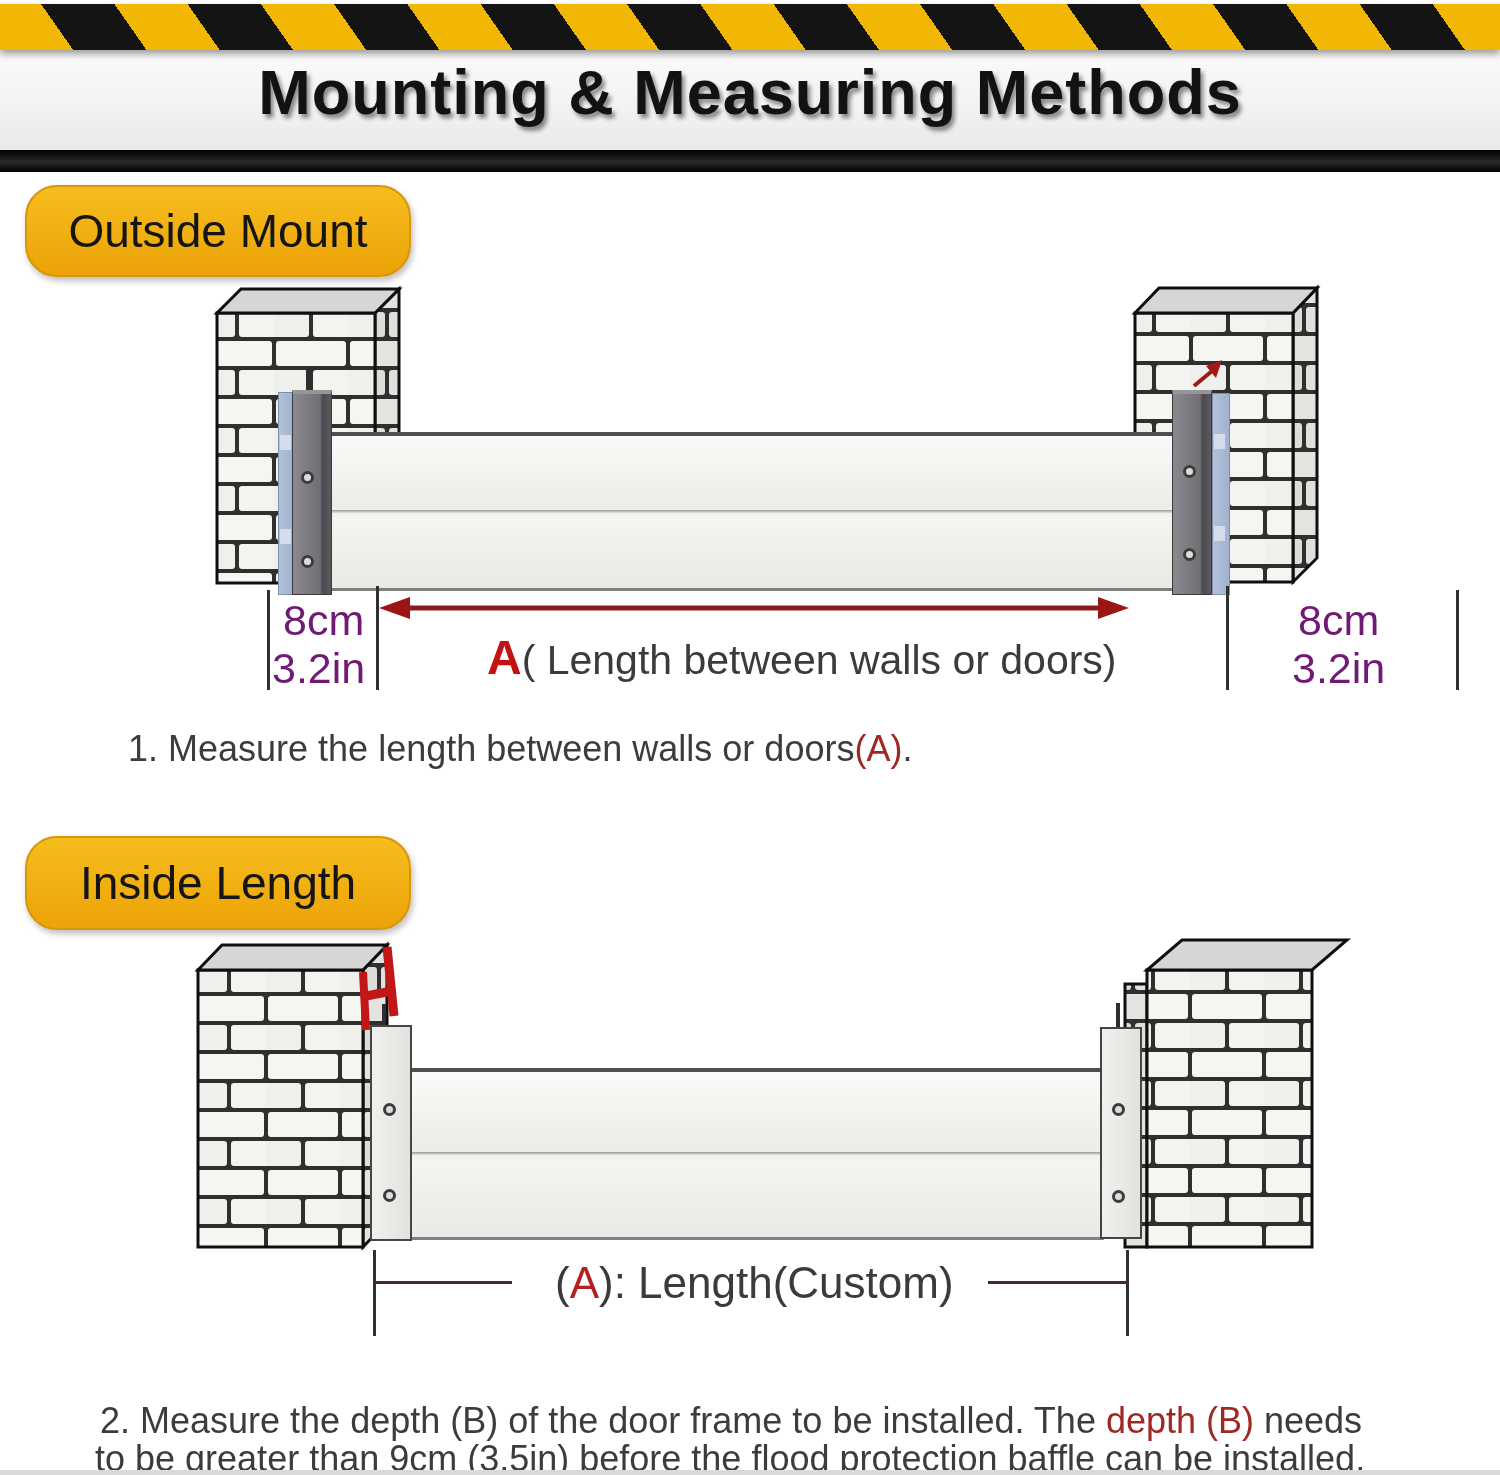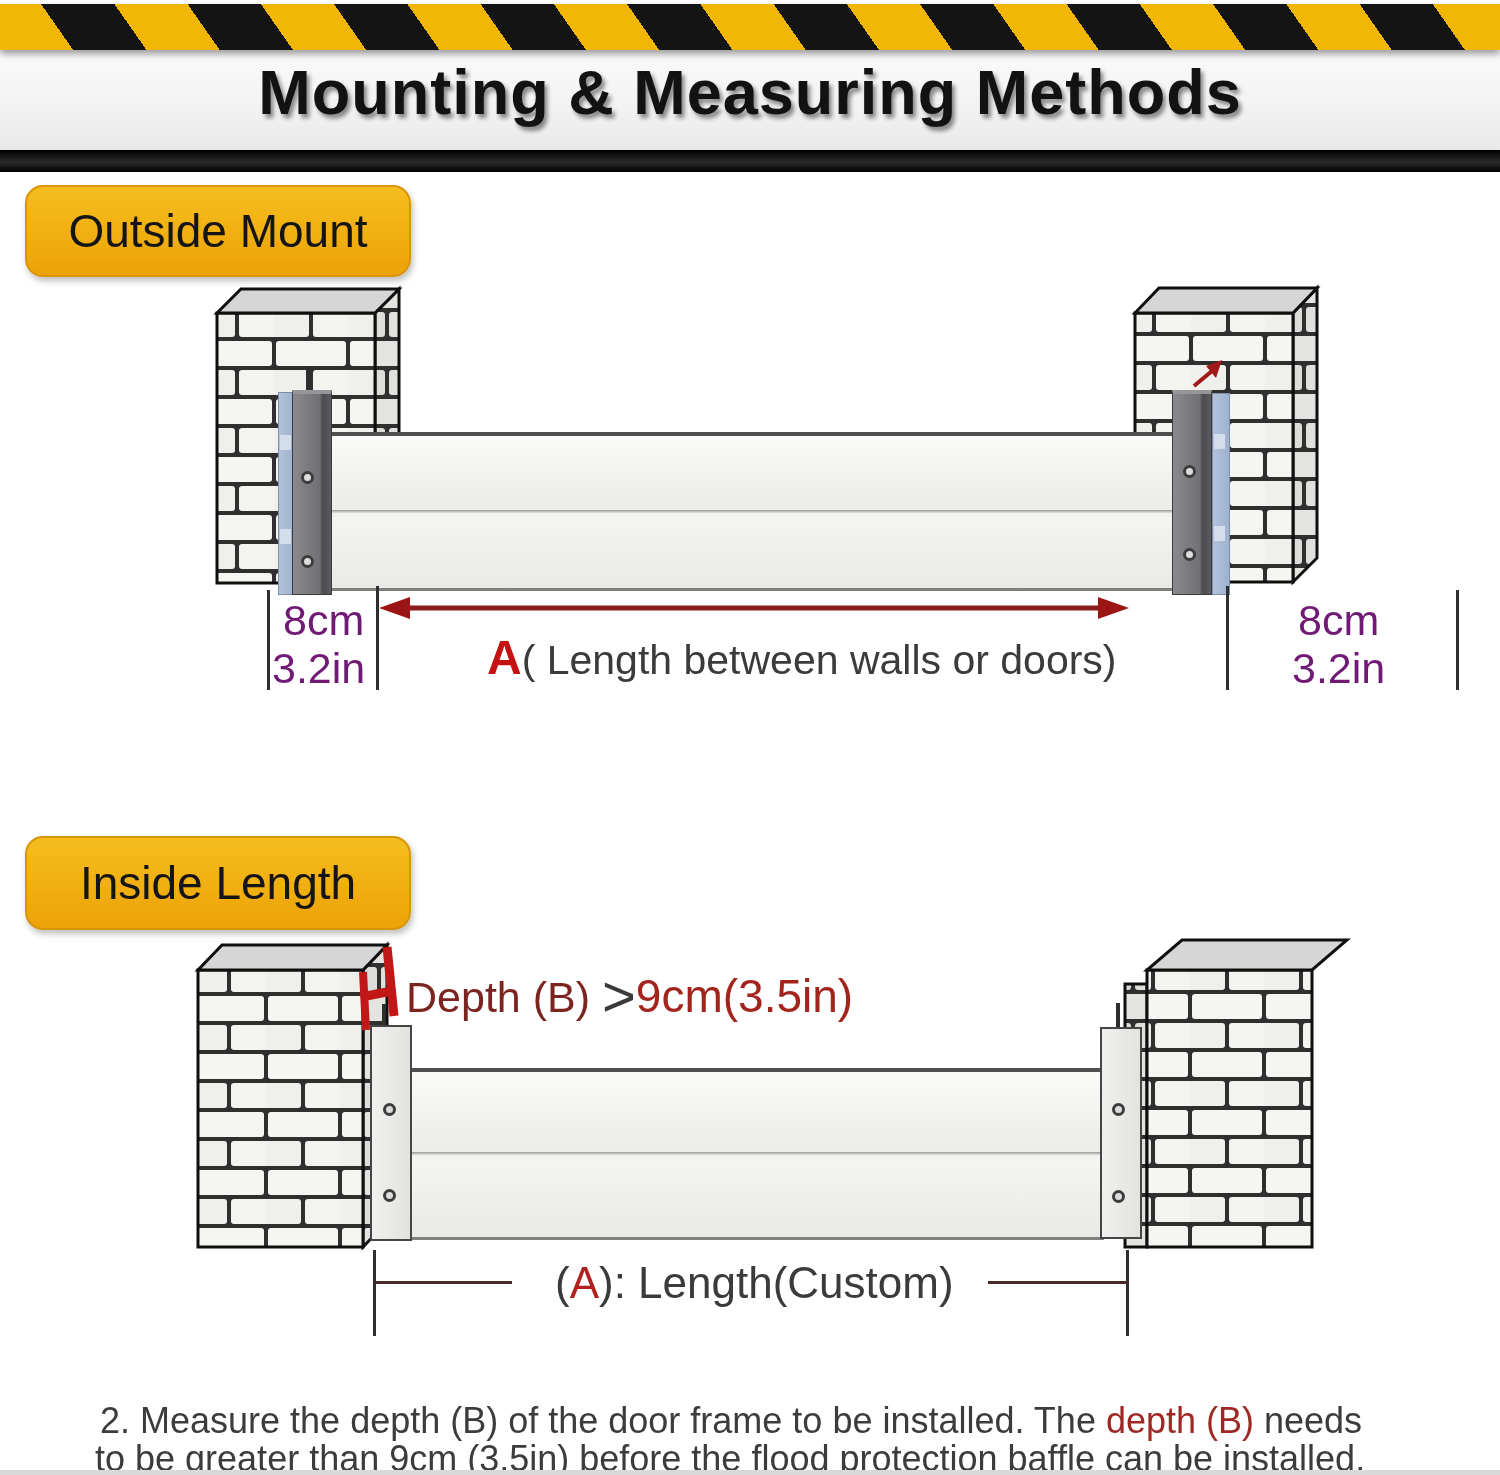--- a/index.html
+++ b/index.html
@@ -12,21 +12,21 @@
   .tape{left:0;top:4px;width:1500px;height:46px;
       background:repeating-linear-gradient(55deg,#f2b705 0 60px,#141414 60px 120px);
       box-shadow:0 4px 7px rgba(0,0,0,.38);}
   .page-title{left:0;top:56px;width:1500px;text-align:center;
       font-size:63px;font-weight:bold;letter-spacing:1px;color:#121212;
       text-shadow:3px 4px 4px rgba(0,0,0,.45);}
   .black-bar{left:0;top:150px;width:1500px;height:22px;
       background:linear-gradient(180deg,#000,#2a2a2a 55%,#000);}
   .bottom-strip{left:0;top:1470px;width:1500px;height:5px;background:#d9d9d9;}
   
-  .ylabel{width:382px;height:88px;border-radius:18px;
+  .ylabel{width:382px;height:88px;border-radius:32px;
       background:linear-gradient(180deg,#f6bd1e,#eca307);
       border:2px solid #d8950a;box-shadow:2px 4px 6px rgba(0,0,0,.25);
       display:flex;align-items:center;justify-content:center;
       font-size:46px;color:#151515;}
   
   .barrier{background:linear-gradient(180deg,#fafaf8,#ecece9 46%,#f4f4f1 54%,#e9e9e6);
       border-top:4px solid #4f4f4f;border-bottom:3px solid #808080;
       border-left:1px solid #b5b5b5;border-right:1px solid #b5b5b5;}
   .seam{position:absolute;left:0;width:100%;height:4px;
       background:linear-gradient(180deg,#9a9a9a,#fdfdfd);}
@@ -143,20 +143,23 @@
   </svg>
 
   <div class="mtext" style="left:283px;top:596px">8cm</div>
   <div class="mtext" style="left:272px;top:644px">3.2in</div>
   <div class="mtext" style="left:1298px;top:596px">8cm</div>
   <div class="mtext" style="left:1292px;top:644px">3.2in</div>
   <div class="mlabel" style="left:487px;top:630px">
     <span class="bigA">A</span><span>( Length between walls or doors)</span>
   </div>
 
+  <div class="step" style="left:128px;top:728px">
+    <span>1. Measure the length between walls or doors</span><span class="red">(A)</span><span>.</span>
+  </div>
 
   <div class="abs ylabel" style="left:25px;top:836px;height:90px">
     <span>Inside Length</span>
   </div>
 
   <svg class="abs" style="left:192px;top:936px" width="200" height="315" viewBox="0 0 200 315">
     <defs>
       <pattern id="pC" patternUnits="userSpaceOnUse" width="74" height="58">
         <rect width="74" height="58" fill="#2f2f2f"></rect>
         <rect x="2" y="2" width="70" height="25" rx="3" fill="#f5f5f2"></rect>
@@ -193,23 +196,20 @@
     <rect x="9" y="50" width="22" height="263" fill="url(#pDs)" stroke="#0f0f0f" stroke-width="3"></rect>
     <rect x="31" y="36" width="165" height="277" fill="url(#pD)" stroke="#0f0f0f" stroke-width="3"></rect>
     <polygon points="31,36 196,36 231,6 66,6" fill="#d6d6d6" stroke="#0f0f0f" stroke-width="3"></polygon>
   </svg>
 
   <svg class="abs" style="left:348px;top:940px" width="56" height="94" viewBox="0 0 56 94">
     <line x1="15" y1="32" x2="18" y2="90" stroke="#c21717" stroke-width="8"></line>
     <line x1="39" y1="7" x2="46" y2="76" stroke="#c21717" stroke-width="9"></line>
     <line x1="13" y1="57" x2="44" y2="51" stroke="#c21717" stroke-width="9"></line>
   </svg>
-  <div class="depth-label" style="left:406px;top:958px">
-    <span>Depth (B) </span><span class="depth-gt">&gt;</span><span class="depth-val">9cm(3.5in)</span>
-  </div>
 
   <div class="abs barrier" style="left:406px;top:1068px;width:696px;height:165px">
     <div class="seam" style="top:80px"></div>
   </div>
 
   <div class="abs pin" style="left:382px;top:1004px;width:4px;height:24px"></div>
   <div class="abs bracket-light" style="left:370px;top:1025px;width:38px;height:212px"></div>
   <div class="hole" style="left:383px;top:1103px"></div>
   <div class="hole" style="left:383px;top:1189px"></div>
 

